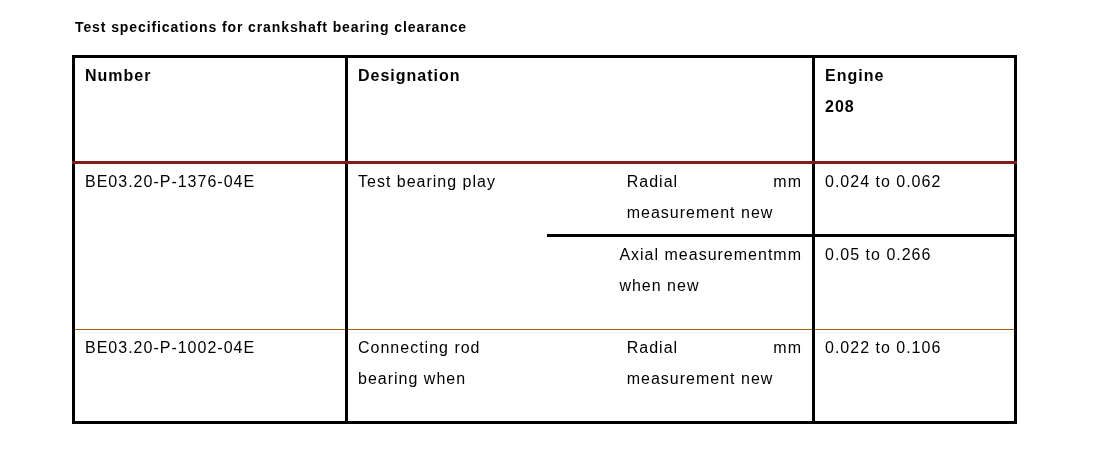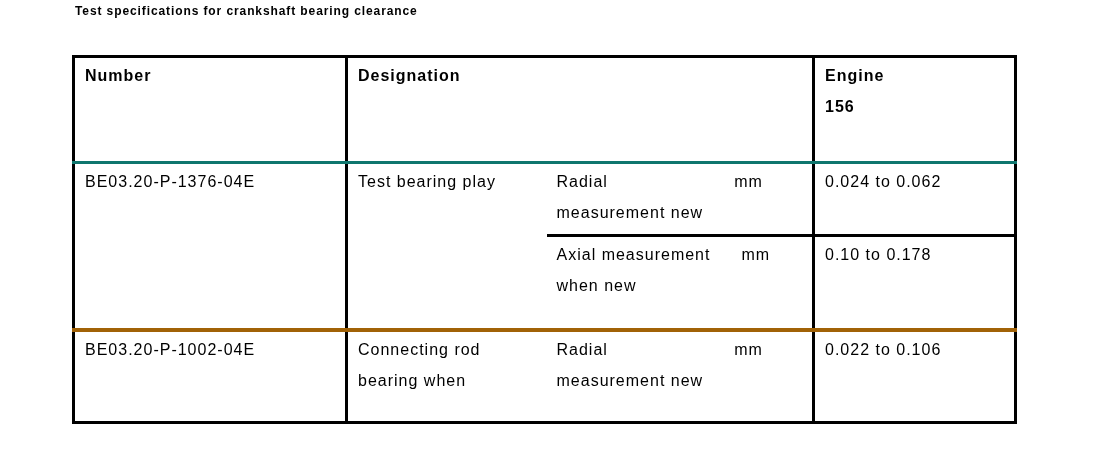--- a/index.html
+++ b/index.html
@@ -12,22 +12,22 @@
     width: 1120px;
     height: 452px;
     background: #ffffff;
     color: #000000;
     font-family: "Liberation Sans", sans-serif;
     overflow: hidden;
   }
   .doc-title {
     position: absolute;
     left: 75px;
-    top: 4px;
-    font-size: 12px;
+    top: 19px;
+    font-size: 14px;
     font-weight: bold;
     letter-spacing: 0.9px;
     white-space: nowrap;
   }
   table.spec-table {
     position: absolute;
     left: 72px;
     top: 55px;
     border-collapse: collapse;
     table-layout: fixed;
@@ -40,37 +40,36 @@
 
   .spec-table th, .spec-table td {
     vertical-align: top;
     text-align: left;
     font-size: 16px;
     line-height: 31px;
     letter-spacing: 1px;
     padding: 2px 10px 0 10px;
     font-weight: normal;
   }
-  .spec-table th { font-weight: bold; border-bottom: 3px solid #0f766e; }
+  .spec-table th { font-weight: bold; border-bottom: 3px solid #7f1d1d; }
 
   tr.hdr  { height: 106px; }
   tr.r1a  { height: 73px;  }
   tr.r1b  { height: 94px;  }
   tr.r2   { height: 93px;  }
 
   .bdr-right  { border-right: 3px solid #000000; }
   .bdr-bottom { border-bottom: 3px solid #000000; }
-  tr.r2 > td  { border-top: 4px solid #a16207; }
+  tr.r2 > td  { border-top: 1px solid #a16207; }
 
   .measure-cell { padding-right: 14px; }
   .measure-flex {
     display: flex;
-    justify-content: flex-start;
+    justify-content: flex-end;
     align-items: flex-start;
-    gap: 31px;
   }
   .multiline { white-space: pre-line; }
   .num-cell { letter-spacing: 0.6px; }
 </style>
 </head>
 <body>
 
 <div class="page">
 
   <div class="doc-title">Test specifications for crankshaft bearing clearance</div>
@@ -82,21 +81,21 @@
         <col class="c3">
         <col class="c4">
     </colgroup>
 
     <tbody>
         <tr class="hdr">
       <th class="bdr-right">Number</th>
       <th class="bdr-right" colspan="2">Designation</th>
       <th>
         <div>Engine</div>
-        <div>156</div>
+        <div>208</div>
       </th>
     </tr>
 
     <tr class="r1a">
       <td class="bdr-right num-cell" rowspan="2">BE03.20-P-1376-04E</td>
       <td rowspan="2">Test bearing play</td>
       <td class="measure-cell bdr-right bdr-bottom">
         <div class="measure-flex">
           <span class="multiline">Radial
 measurement new</span>
@@ -107,21 +106,21 @@
     </tr>
 
     <tr class="r1b">
       <td class="measure-cell bdr-right">
         <div class="measure-flex">
           <span class="multiline">Axial measurement
 when new</span>
           <span>mm</span>
         </div>
       </td>
-      <td>0.10 to 0.178</td>
+      <td>0.05 to 0.266</td>
     </tr>
 
     <tr class="r2">
       <td class="bdr-right num-cell">BE03.20-P-1002-04E</td>
       <td class="multiline">Connecting rod
 bearing when</td>
       <td class="measure-cell bdr-right">
         <div class="measure-flex">
           <span class="multiline">Radial
 measurement new</span>

